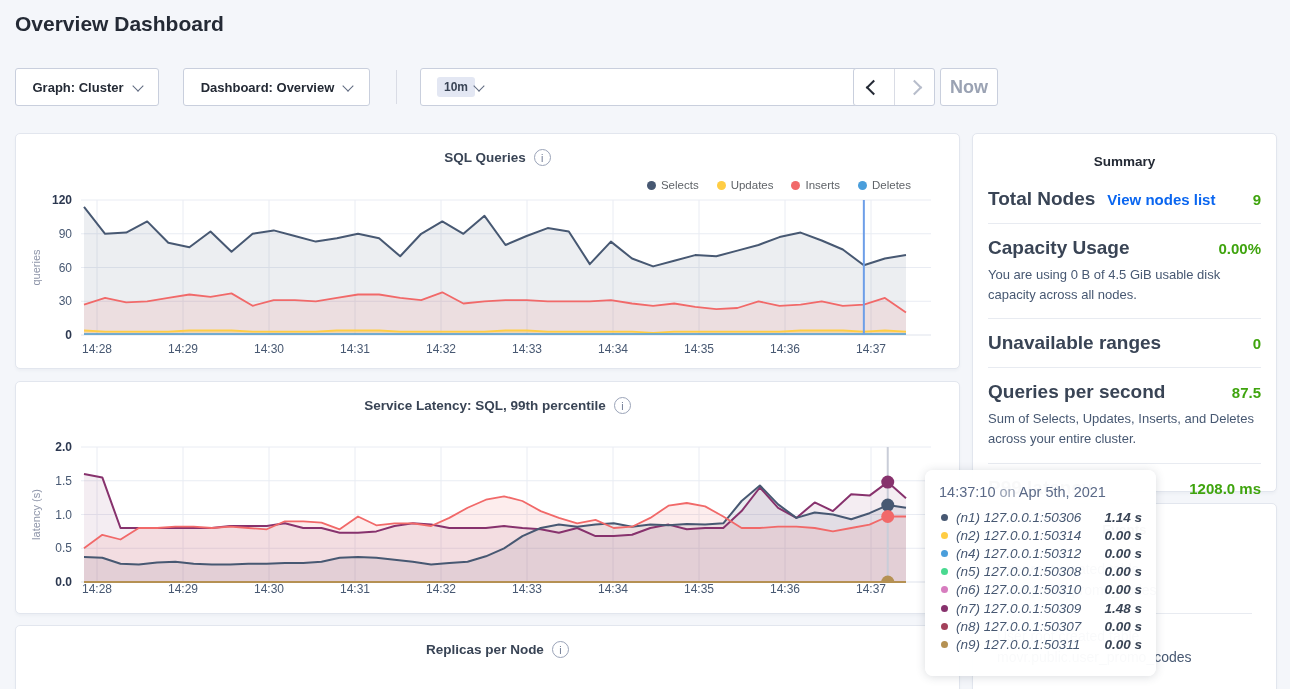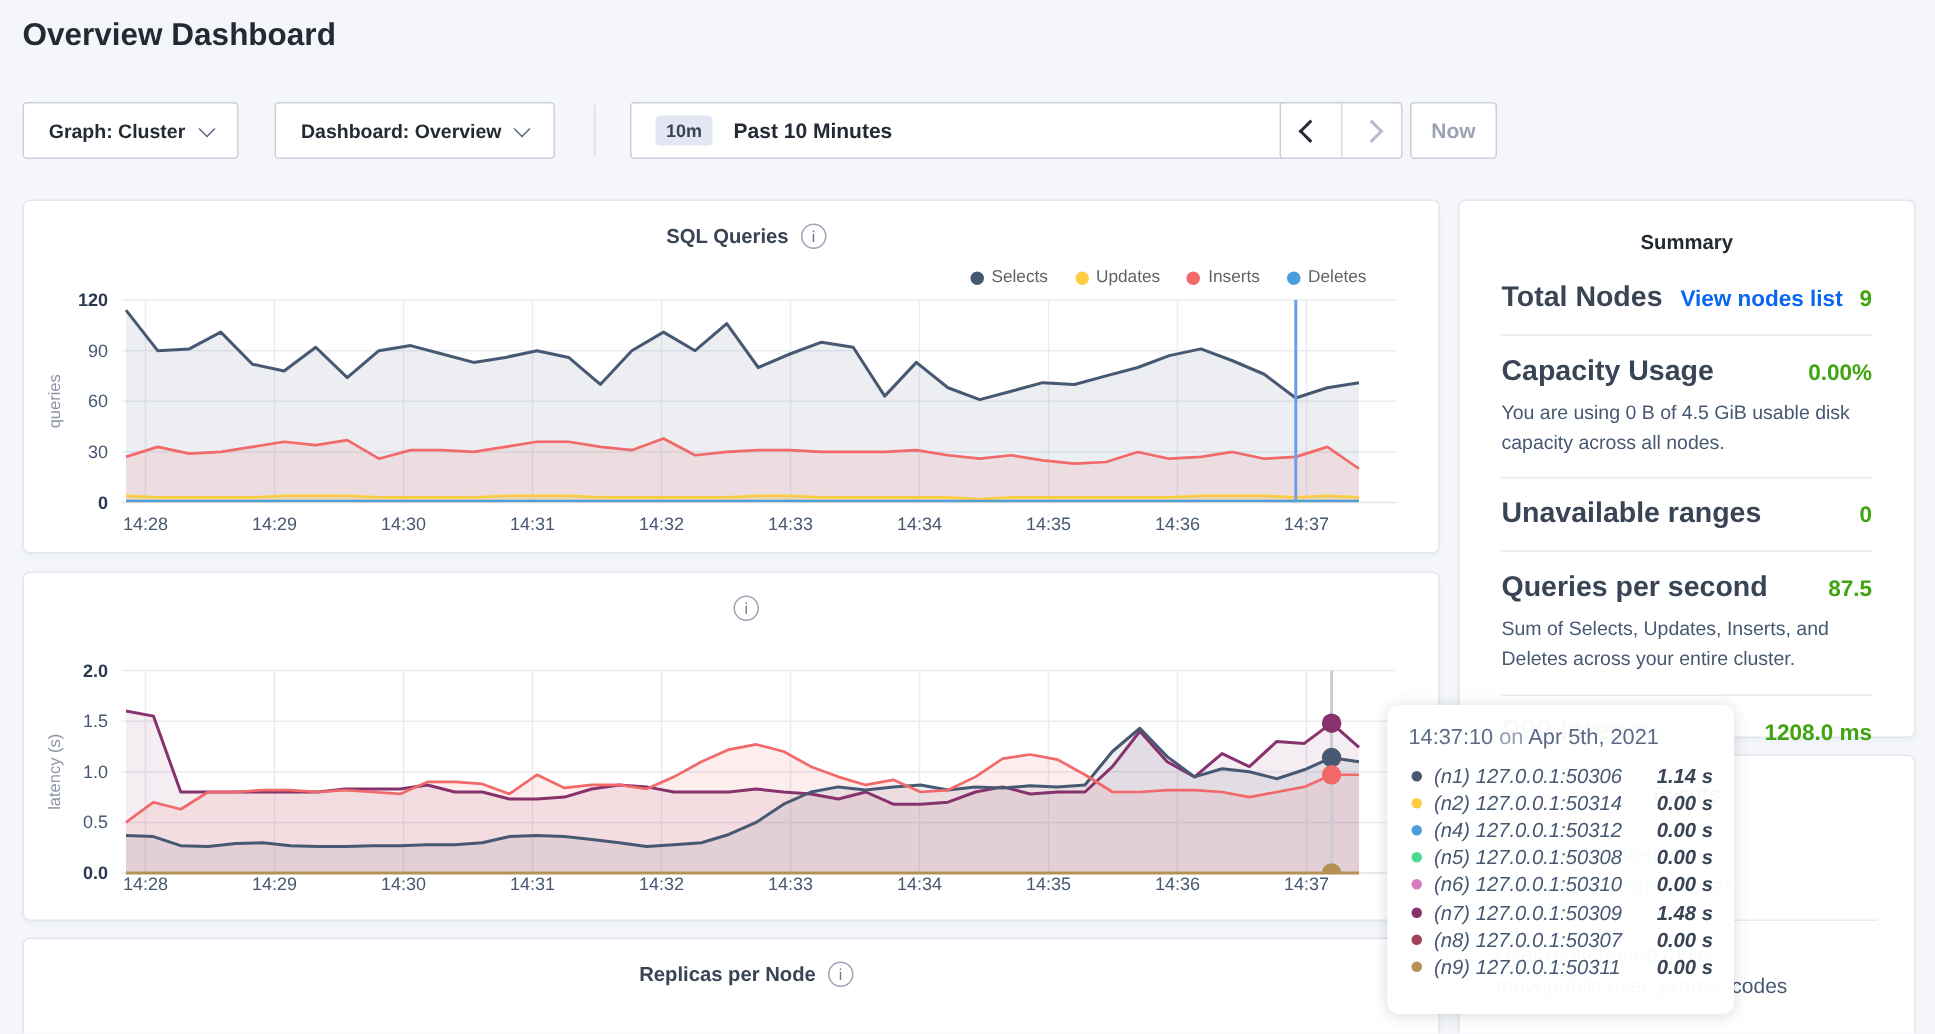--- a/index.html
+++ b/index.html
@@ -18,41 +18,41 @@
   .badge{background:#e3e7f3;border-radius:3px;padding:3px 7px;font-size:12px;font-weight:700;color:#394455;}
   .tlabel{margin-left:14px;font-size:14px;font-weight:700;color:#242a35;flex:1;text-align:left;}
   .chev{width:7px;height:7px;border-right:1.5px solid #5f6a80;border-bottom:1.5px solid #5f6a80;
         transform:rotate(45deg);margin-top:-3px;display:inline-block;}
   .arrowgrp{left:853px;width:82px;padding:0;}
   .agbtn{width:50%;height:100%;display:flex;align-items:center;justify-content:center;background:none;border:none;cursor:pointer;}
   .agbtn+.agbtn{border-left:1px solid #d9dce5;}
   .chev.big{width:9px;height:9px;margin:0;}
   .chev.left{transform:rotate(135deg);border-color:#242a35;border-width:2.5px;}
   .chev.right{transform:rotate(-45deg);border-color:#b7bdcb;border-width:2.5px;}
-  #btn-now{left:940px;width:58px;font-size:14px;font-weight:700;color:#9aa2b3;}
+  #btn-now{left:940px;width:58px;font-size:18px;font-weight:700;color:#9aa2b3;}
   
   .card{box-sizing:border-box;position:absolute;background:#fff;border:1px solid #e2e6ee;border-radius:5px;
         box-shadow:0 2px 3px rgba(60,70,90,.04);}
   #card-sql{left:15px;top:133px;width:945px;height:236px;}
   #card-lat{left:15px;top:381px;width:945px;height:233px;}
   #card-rep{left:15px;top:625px;width:945px;height:120px;}
   .chart-head{position:absolute;top:15px;left:0;right:0;display:flex;justify-content:center;align-items:center;gap:8px;z-index:2;margin-left:20px;}
   .ctitle{font-size:13.5px;font-weight:700;color:#394455;}
   .info-icon{box-sizing:border-box;width:17px;height:17px;border:1px solid #9aa3b8;border-radius:50%;
              display:flex;align-items:center;justify-content:center;color:#6d7892;font-size:10.5px;cursor:pointer;}
   .info-icon::before{content:"i";}
   .legend{position:absolute;top:45px;right:48px;display:flex;gap:18px;z-index:2;font-size:11.5px;color:#5f6368;padding-left:48px;}
   .litem{display:flex;align-items:center;cursor:pointer;}
   .litem .dot{width:9px;height:9px;border-radius:50%;display:inline-block;margin-right:5px;}
   .chart-svg{position:absolute;left:0;top:0;}
   .tick{font-size:12px;fill:#475872;}
   .tick.b{font-weight:700;fill:#2c3850;}
   .ylabel{font-size:11px;fill:#8d94a8;}
   
-  #card-summary{left:972px;top:133px;width:305px;height:359px;padding:0 28px;}
+  #card-summary{left:972px;top:133px;width:305px;height:359px;padding:0 15px;}
   .sumtitle{margin:20px 0 6px;text-align:center;font-size:13.5px;font-weight:700;color:#242a35;}
   .ssec{border-bottom:1px solid #e8ebf1;padding:13px 0;}
   .ssec:last-child{border-bottom:none;}
   .srow{display:flex;align-items:baseline;}
   .slabel{font-weight:700;font-size:19px;color:#394455;}
   .slink{font-weight:700;font-size:15px;color:#0a66f0;margin-left:12px;cursor:pointer;text-decoration:none;}
   .svalue{font-weight:700;font-size:15px;color:#3fa40e;margin-left:auto;}
   .sdesc{font-size:13px;color:#475872;line-height:1.55;margin-top:6px;}
   
   #card-events{left:972px;top:503px;width:305px;height:220px;padding:0 24px;}
@@ -82,21 +82,20 @@
       <span>Graph: Cluster</span>
       <span class="chev"></span>
     </button>
     <button class="btn dd" id="dd-dash">
       <span>Dashboard: Overview</span>
       <span class="chev"></span>
     </button>
     <div class="vdiv"></div>
     <button class="btn" id="dd-time">
       <span class="badge">10m</span>
-      <span class="tlabel">Past 10 Minutes</span>
       <span class="chev"></span>
     </button>
     <div class="btn arrowgrp">
       <span class="agbtn">
           <span class="chev big left"></span>
         </span>
       <span class="agbtn">
           <span class="chev big right"></span>
         </span>
     </div>
@@ -169,20 +168,21 @@
         <polyline points="68.0,72.8 89.1,99.8 110.2,98.6 131.2,87.4 152.3,108.8 173.4,113.3 194.5,97.5 215.5,117.8 236.6,99.8 257.7,96.4 278.8,102.0 299.8,107.6 320.9,104.3 342.0,99.8 363.1,104.3 384.2,122.3 405.2,99.8 426.3,87.4 447.4,99.8 468.5,81.8 489.5,111.0 510.6,102.0 531.7,94.1 552.8,97.5 573.8,130.1 594.9,107.6 616.0,124.5 637.1,132.4 658.2,126.8 679.2,121.1 700.3,122.3 721.4,116.6 742.5,111.0 763.5,103.1 784.6,98.6 805.7,106.5 826.8,115.5 847.8,131.3 868.9,124.5 890.0,121.1" fill="none" stroke="#475872" stroke-width="2" stroke-linejoin="round"></polyline>
         <polyline points="68.0,196.5 89.1,197.6 110.2,197.6 131.2,197.6 152.3,197.6 173.4,196.5 194.5,196.5 215.5,196.5 236.6,197.6 257.7,197.6 278.8,197.6 299.8,197.6 320.9,196.5 342.0,196.5 363.1,196.5 384.2,197.6 405.2,197.6 426.3,197.6 447.4,197.6 468.5,197.6 489.5,196.5 510.6,196.5 531.7,197.6 552.8,197.6 573.8,197.6 594.9,197.6 616.0,197.6 637.1,198.8 658.2,197.6 679.2,197.6 700.3,197.6 721.4,197.6 742.5,197.6 763.5,197.6 784.6,196.5 805.7,196.5 826.8,196.5 847.8,197.6 868.9,196.5 890.0,197.6" fill="none" stroke="#ffcd44" stroke-width="1.8" stroke-linejoin="round"></polyline>
         <polyline points="68.0,170.6 89.1,163.9 110.2,168.4 131.2,167.3 152.3,163.9 173.4,160.5 194.5,162.8 215.5,159.4 236.6,171.8 257.7,166.1 278.8,166.1 299.8,167.3 320.9,163.9 342.0,160.5 363.1,160.5 384.2,163.9 405.2,166.1 426.3,158.3 447.4,169.5 468.5,167.3 489.5,166.1 510.6,166.1 531.7,167.3 552.8,167.3 573.8,167.3 594.9,166.1 616.0,169.5 637.1,171.8 658.2,169.5 679.2,172.9 700.3,175.1 721.4,174.0 742.5,167.3 763.5,171.8 784.6,170.6 805.7,167.3 826.8,171.8 847.8,170.6 868.9,163.9 890.0,178.5" fill="none" stroke="#f16969" stroke-width="1.8" stroke-linejoin="round"></polyline>
         <polyline points="68.0,199.9 89.1,199.9 110.2,199.9 131.2,199.9 152.3,199.9 173.4,199.9 194.5,199.9 215.5,199.9 236.6,199.9 257.7,199.9 278.8,199.9 299.8,199.9 320.9,199.9 342.0,199.9 363.1,199.9 384.2,199.9 405.2,199.9 426.3,199.9 447.4,199.9 468.5,199.9 489.5,199.9 510.6,199.9 531.7,199.9 552.8,199.9 573.8,199.9 594.9,199.9 616.0,199.9 637.1,199.9 658.2,199.9 679.2,199.9 700.3,199.9 721.4,199.9 742.5,199.9 763.5,199.9 784.6,199.9 805.7,199.9 826.8,199.9 847.8,199.9 868.9,199.9 890.0,199.9" fill="none" stroke="#4a9edb" stroke-width="1.5" stroke-linejoin="round"></polyline>
         <line x1="847.8461538461538" x2="847.8461538461538" y1="66" y2="201" stroke="#6d9ee8" stroke-width="2"></line>
       </svg>
   </div>
 
   <div class="card" id="card-lat">
     <div class="chart-head">
+      <span class="ctitle">Service Latency: SQL, 99th percentile</span>
       <span class="info-icon"></span>
     </div>
     <svg class="chart-svg" id="svg-lat" width="945" height="233">
         <defs>
           <clipPath id="clip1">
             <rect x="0" y="0" width="945" height="200.5"></rect>
           </clipPath>
         </defs>
         <line x1="81" x2="81" y1="65" y2="200" stroke="#e9ecf3"></line>
         <text x="81" y="211" text-anchor="middle" class="tick">14:28</text>

